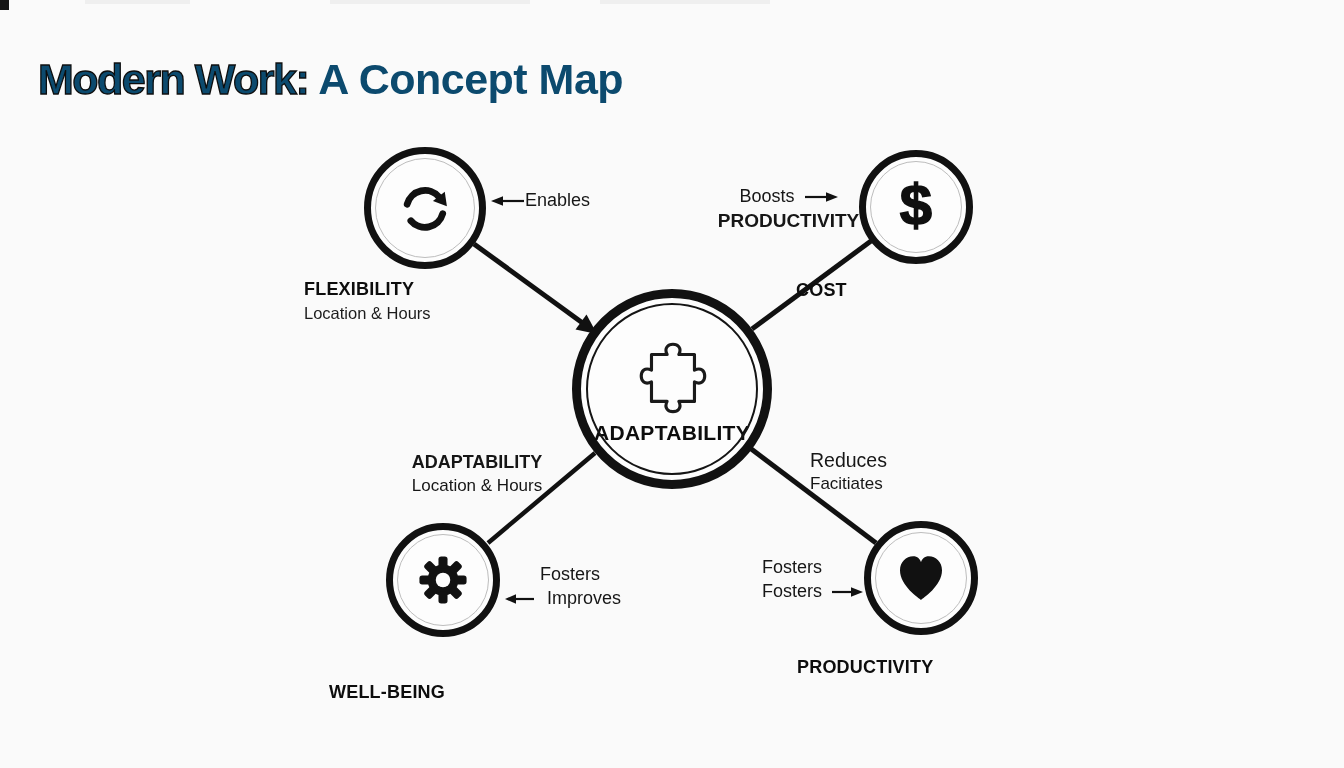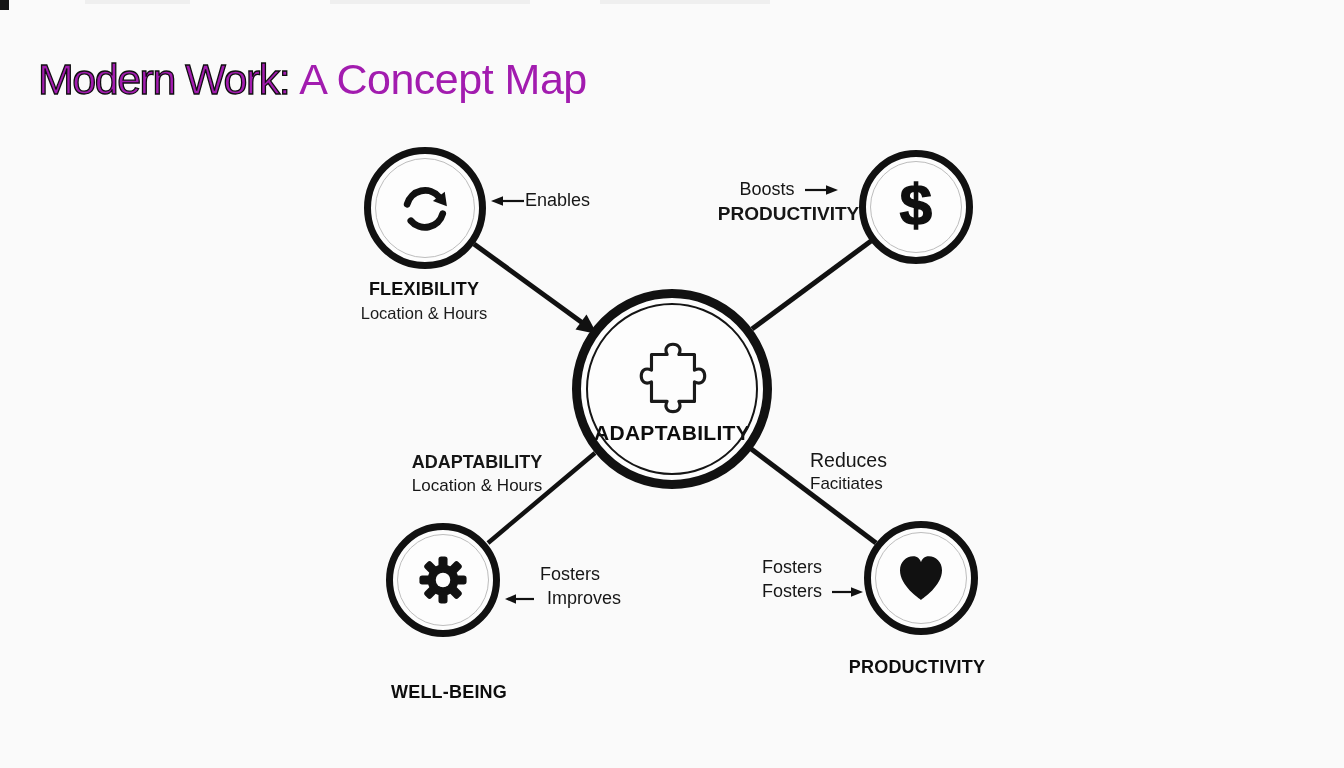--- a/index.html
+++ b/index.html
@@ -10,21 +10,21 @@
   }
   
   .corner-mark { position:absolute; left:0; top:0; width:9px; height:10px; background:#161616; }
   .top-frag { position:absolute; top:0; height:4px; background:rgba(60,60,70,0.06); }
   .top-frag.f1 { left:85px;  width:105px; }
   .top-frag.f2 { left:330px; width:200px; }
   .top-frag.f3 { left:600px; width:170px; }
 
   
   .title { position:absolute; left:38px; top:26px; font-size:43px; line-height:1.15;
-           font-weight:400; letter-spacing:-1px; color:#a21caf; white-space:nowrap; }
+           font-weight:700; letter-spacing:-1px; color:#0c4a6e; white-space:nowrap; }
   .title .primary { -webkit-text-stroke:1.3px #0d0d0d; letter-spacing:-1.5px; }
   .title .secondary { margin-left:10px; letter-spacing:-0.5px; }
 
   
   .connectors { position:absolute; left:0; top:0; pointer-events:none; }
 
   
   .node { position:absolute; box-sizing:border-box; border-radius:50%;
           border:7px solid #111; background:#fdfdfd;
           display:flex; align-items:center; justify-content:center; }
@@ -35,36 +35,36 @@
   .node-wellbeing    { left:386px; top:523px; width:114px; height:114px; }
   .node-productivity { left:864px; top:521px; width:114px; height:114px; }
   .node-center       { left:572px; top:289px; width:200px; height:200px; border-width:9px; }
   .node-center .inner-ring { inset:5px; border:2.5px solid #151515; }
   .node-center .content { display:flex; flex-direction:column; align-items:center; gap:2px; margin-top:2px; }
   .center-label { font-size:21px; font-weight:700; letter-spacing:0.3px; color:#0d0d0d; }
   .dollar-glyph { font-size:58px; font-weight:700; color:#0f0f0f;
                   -webkit-text-stroke:1.5px #0f0f0f; line-height:1; transform:translateY(-2px); }
 
   
-  .caption { position:absolute; width:240px; text-align:center; }
+  .caption { position:absolute; width:240px; text-align:left; }
   .caption .main { font-size:18px; font-weight:700; color:#0d0d0d; letter-spacing:0.2px; }
   .caption .sub  { font-size:16.5px; color:#1c1c1c; margin-top:4px; }
   .caption-flexibility  { left:304px; top:279px; }
   .caption-cost         { left:796px; top:280px; }
   .caption-wellbeing    { left:329px; top:682px; }
   .caption-productivity { left:797px; top:657px; }
 
   
   .ann { position:absolute; font-size:18px; color:#161616; }
   .ann .row { display:flex; align-items:center; }
   .ann .bold { font-weight:700; }
   .ann-enables { left:491px; top:190px; }
   .ann-enables .row { gap:0; }
   .ann-boosts { left:706px; top:179px; width:165px; text-align:center; }
-  .ann-boosts .row { justify-content:center; gap:9px; }
+  .ann-boosts .row { justify-content:center; gap:9px;margin-top:7px; }
   .ann-boosts .line2 { font-size:19px; margin-top:3px; }
   .ann-adapt-note { left:399px; top:452px; width:156px; text-align:center; }
   .ann-adapt-note .line1 { font-size:18px; font-weight:700; }
   .ann-adapt-note .line2 { font-size:17px; margin-top:3px; }
   .ann-reduces { left:810px; top:449px; width:150px; text-align:left; }
   .ann-reduces .line1 { font-size:19.5px; }
   .ann-reduces .line2 { font-size:17px; margin-top:2px; }
   .ann-improves { left:505px; top:564px; }
   .ann-improves .line1 { margin-left:35px; }
   .ann-improves .row { gap:12px; margin-top:3px; }
@@ -104,20 +104,21 @@
   <div class="caption caption-flexibility">
     <div class="main">FLEXIBILITY</div>
     <div class="sub">Location &amp; Hours</div>
   </div>
 
   <div class="node node-cost">
     <div class="inner-ring"></div>
     <div class="dollar-glyph">$</div>
   </div>
   <div class="caption caption-cost">
+    <div class="main">COST</div>
   </div>
 
   <div class="node node-center">
     <div class="inner-ring"></div>
     <div class="content">
       <svg width="96" height="84" viewBox="2 2 86 86">
         <path d="M24,22 L40,22 C33,8 59,8 52,22 L68,22 L68,38 C82,31 82,57 68,50 L68,70 L52,70 C59,84 33,84 40,70 L24,70 L24,50 C10,57 10,31 24,38 Z" fill="none" stroke="#1a1a1a" stroke-width="3.2" stroke-linejoin="round"></path>
       </svg>
       <div class="center-label">ADAPTABILITY</div>
     </div>

